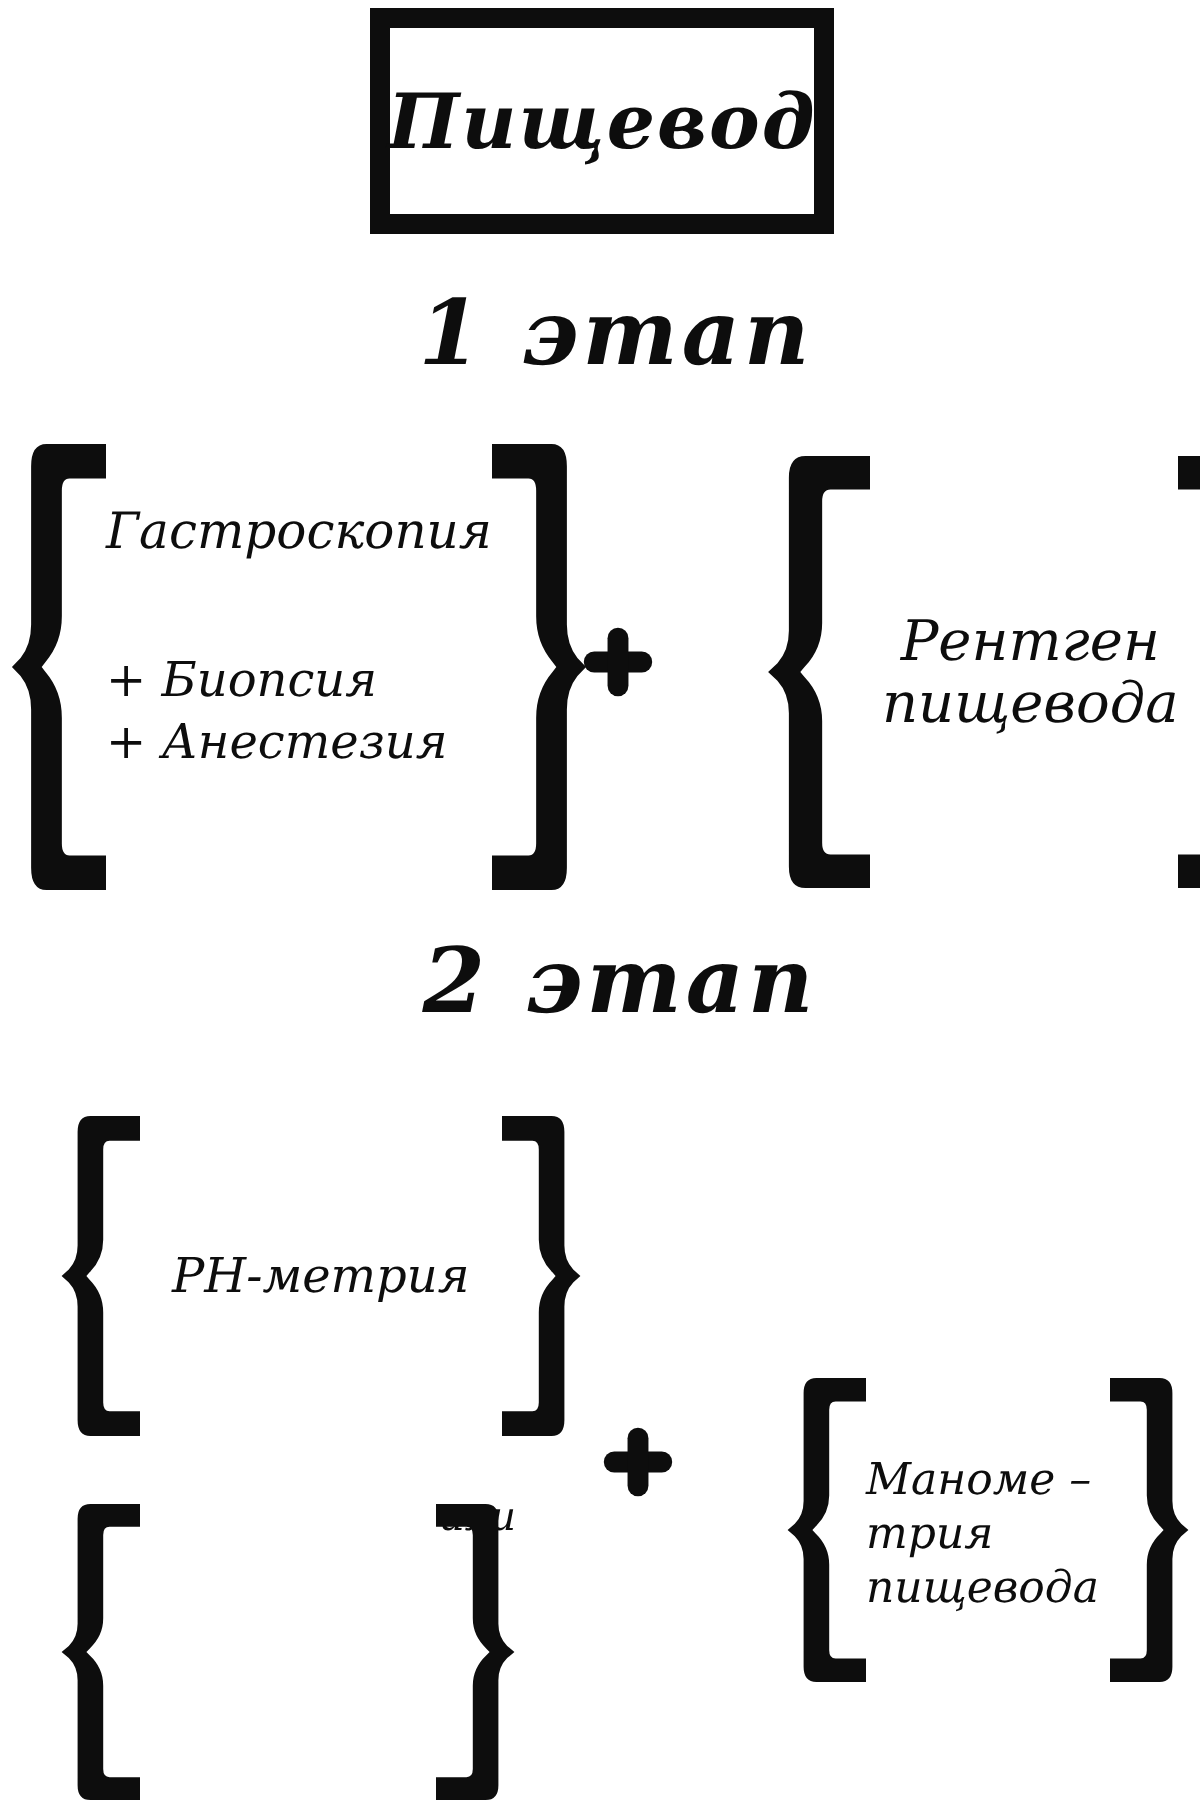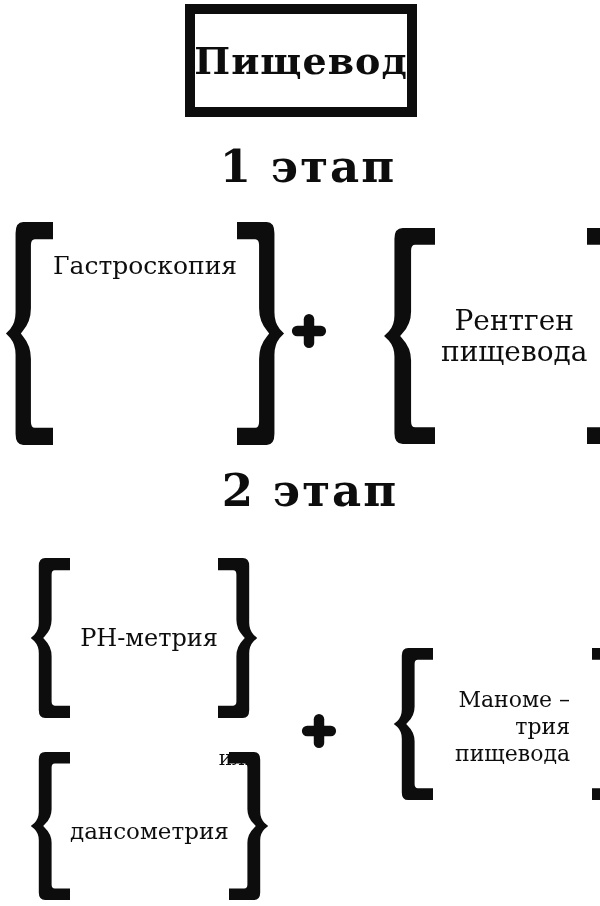--- a/index.html
+++ b/index.html
@@ -3,20 +3,21 @@
 <meta charset="utf-8">
 <style>
   html, body { margin: 0; padding: 0; background: #ffffff; }
   .canvas {
     position: relative;
     width: 600px;
     height: 906px;
     background: #ffffff;
     overflow: hidden;
     font-family: "DejaVu Serif", serif;
+    font-style: italic;
     color: #0d0d0d;
   }
 
   
   .title-box {
     position: absolute;
     left: 185px; top: 4px;
     width: 232px; height: 113px;
     border: 10px solid #0d0d0d;
     box-sizing: border-box;
@@ -44,48 +45,48 @@
     align-items: stretch;
   }
   .brace { flex: 0 0 auto; display: block; height: 100%; }
   .brace path { fill: #0d0d0d; }
   .brace.flip { transform: scaleX(-1); }
 
   .content {
     flex: 1 1 auto;
     display: flex;
     flex-direction: column;
-    align-items: flex-end;
+    align-items: flex-start;
     justify-content: center;
     text-align: center;
     white-space: nowrap;
     line-height: 1.3;
     overflow: visible;
   }
 
   
   .group-a { left: 5px;  top: 222px; width: 246px; height: 223px; }
   .group-a .content { justify-content: flex-start; padding-top: 28px; }
   .group-a .line-main { font-size: 25px; }
   .group-a .sub-lines { margin-top: 42px; text-align: left; font-size: 24px; line-height: 31px; }
 
   
   .group-b { left: 383px; top: 228px; width: 206px; height: 216px; }
   .group-b .content { align-items: center; text-align: left; padding-left: 6px; font-size: 28px; line-height: 31px; }
 
   
-  .group-c { left: 30px; top: 558px; width: 228px; height: 160px; }
+  .group-c { left: 30px; top: 558px; width: 228px; height: 160px; gap: 16px; }
   .group-c .content { font-size: 24px; line-height: 31px; }
 
   
   .group-d { left: 30px; top: 752px; width: 228px; height: 148px; }
   .group-d .content { font-size: 23px; line-height: 31px; padding-top: 10px; }
 
   
-  .group-e { left: 393px; top: 648px; width: 202px; height: 152px; gap: 22px; }
+  .group-e { left: 393px; top: 689px; width: 202px; height: 152px; }
   .group-e .content { font-size: 22px; line-height: 27px; padding-top: 4px; }
 
   
   .plus { position: absolute; }
   .plus svg { display: block; }
   .plus path, .plus rect { fill: #0d0d0d; }
   .plus.p1 { left: 290px; top: 312px; }
   .plus.p2 { left: 300px; top: 712px; }
 
   
@@ -107,20 +108,24 @@
   </div>
 
   <div class="stage-label s1">1 этап</div>
 
   <div class="group group-a">
     <svg class="brace" width="48" viewBox="0 0 50 220" preserveAspectRatio="none" xmlns="http://www.w3.org/2000/svg">
       <path d="M 50 0 L 19 0 Q 11 0 11 11 L 11 89 Q 11 99 5.5 105.5 L 1 110 L 5.5 114.5 Q 11 121 11 131 L 11 209 Q 11 220 19 220 L 50 220 L 50 203 L 31 203 Q 27 203 27 197 L 27 135 Q 27 122 18.5 112.5 L 16.5 110 L 18.5 107.5 Q 27 98 27 85 L 27 23 Q 27 17 31 17 L 50 17 Z"></path>
     </svg>
     <div class="content">
       <div class="line-main">Гастроскопия</div>
+      <div class="sub-lines">
+        <div>+ Биопсия</div>
+        <div>+ Анестезия</div>
+      </div>
     </div>
     <svg class="brace flip" width="48" viewBox="0 0 50 220" preserveAspectRatio="none" xmlns="http://www.w3.org/2000/svg">
       <path d="M 50 0 L 19 0 Q 11 0 11 11 L 11 89 Q 11 99 5.5 105.5 L 1 110 L 5.5 114.5 Q 11 121 11 131 L 11 209 Q 11 220 19 220 L 50 220 L 50 203 L 31 203 Q 27 203 27 197 L 27 135 Q 27 122 18.5 112.5 L 16.5 110 L 18.5 107.5 Q 27 98 27 85 L 27 23 Q 27 17 31 17 L 50 17 Z"></path>
     </svg>
   </div>
 
   <div class="plus p1">
     <svg width="38" height="38" viewBox="0 0 40 40" xmlns="http://www.w3.org/2000/svg">
       <rect x="2" y="14.5" width="36" height="11" rx="5.5"></rect>
       <rect x="14.5" y="2" width="11" height="36" rx="5.5"></rect>
@@ -154,21 +159,20 @@
     </svg>
   </div>
 
   <div class="or-label">или</div>
 
   <div class="group group-d">
     <svg class="brace" width="40" viewBox="0 0 50 220" preserveAspectRatio="none" xmlns="http://www.w3.org/2000/svg">
       <path d="M 50 0 L 19 0 Q 11 0 11 11 L 11 89 Q 11 99 5.5 105.5 L 1 110 L 5.5 114.5 Q 11 121 11 131 L 11 209 Q 11 220 19 220 L 50 220 L 50 203 L 31 203 Q 27 203 27 197 L 27 135 Q 27 122 18.5 112.5 L 16.5 110 L 18.5 107.5 Q 27 98 27 85 L 27 23 Q 27 17 31 17 L 50 17 Z"></path>
     </svg>
     <div class="content">
-      <div>дансометрия</div>
     </div>
     <svg class="brace flip" width="40" viewBox="0 0 50 220" preserveAspectRatio="none" xmlns="http://www.w3.org/2000/svg">
       <path d="M 50 0 L 19 0 Q 11 0 11 11 L 11 89 Q 11 99 5.5 105.5 L 1 110 L 5.5 114.5 Q 11 121 11 131 L 11 209 Q 11 220 19 220 L 50 220 L 50 203 L 31 203 Q 27 203 27 197 L 27 135 Q 27 122 18.5 112.5 L 16.5 110 L 18.5 107.5 Q 27 98 27 85 L 27 23 Q 27 17 31 17 L 50 17 Z"></path>
     </svg>
   </div>
 
   <div class="plus p2">
     <svg width="38" height="38" viewBox="0 0 40 40" xmlns="http://www.w3.org/2000/svg">
       <rect x="2" y="14.5" width="36" height="11" rx="5.5"></rect>
       <rect x="14.5" y="2" width="11" height="36" rx="5.5"></rect>

